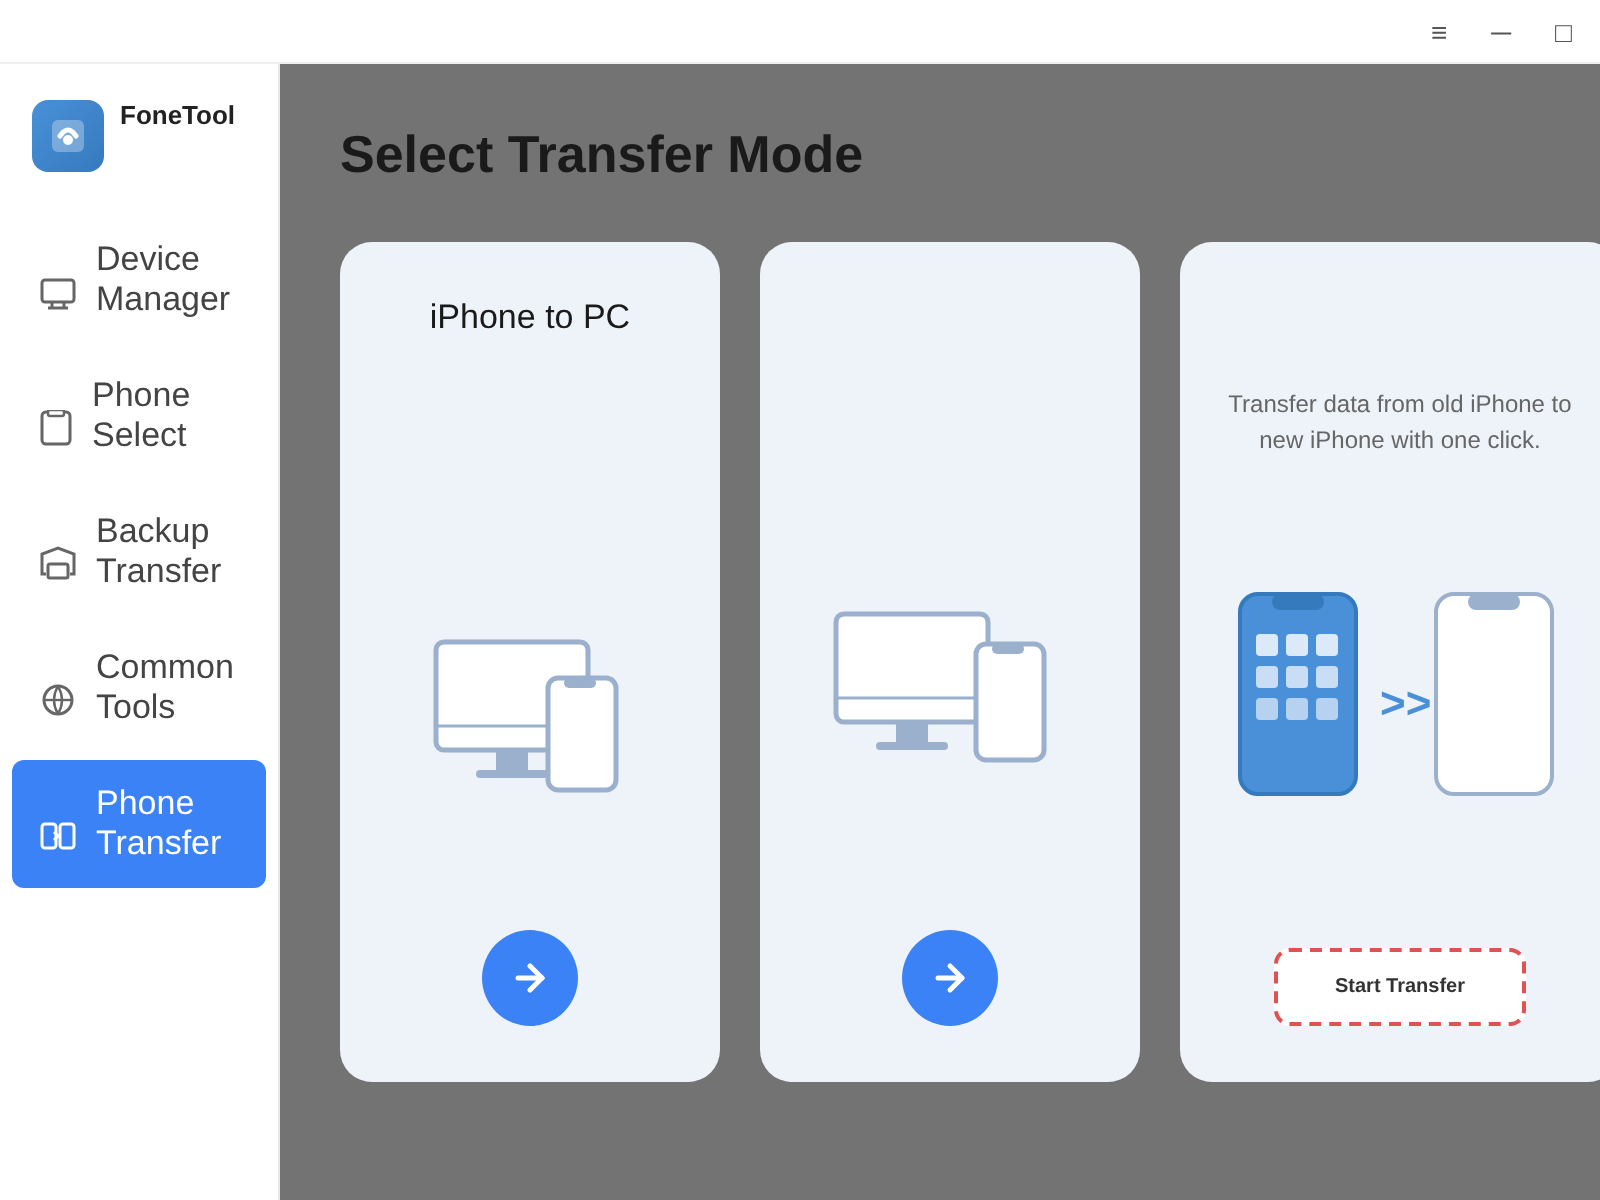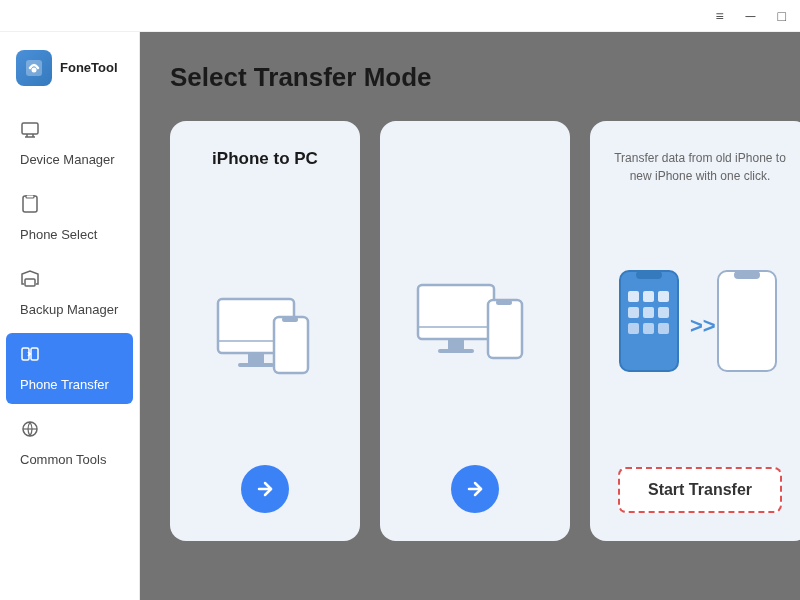--- a/index.html
+++ b/index.html
@@ -50,21 +50,20 @@
       width: 140px;
       background: #fff;
       border-right: 1px solid #e8e8e8;
       display: flex;
       flex-direction: column;
       flex-shrink: 0;
     }
     .sidebar-logo {
       padding: 18px 16px 20px 16px;
       display: flex;
-      align-items: center;
       gap: 8px;
     }
     .logo-icon {
       width: 36px;
       height: 36px;
       background: linear-gradient(135deg, #4a90d9, #357abd);
       border-radius: 8px;
       display: flex;
       align-items: center;
       justify-content: center;
@@ -79,30 +78,29 @@
       color: #222;
       line-height: 1.2;
     }
     .sidebar-nav {
       display: flex;
       flex-direction: column;
       flex: 1;
     }
     .sidebar-item {
       display: flex;
-      align-items: flex-start;
+      align-items: flex-end;
       gap: 10px;
       padding: 12px 14px;
       cursor: pointer;
-      font-size: 13px;
+      font-size: 17px;
       color: #444;
       border-radius: 6px;
       margin: 2px 6px;
       transition: background 0.15s;
-      flex-direction: column;
     }
     .sidebar-item.active {
       background: #3b82f6;
       color: #fff;
     }
     .sidebar-item.active .sidebar-icon {
       color: #fff;
     }
     .sidebar-icon {
       font-size: 16px;
@@ -141,32 +139,33 @@
       border-radius: 16px;
       flex: 1;
       display: flex;
       flex-direction: column;
       align-items: center;
       padding: 28px 20px 28px 20px;
       min-height: 420px;
     }
     .card-title {
       font-size: 17px;
-      font-weight: 700;
+      font-weight: 400;
       color: #1a1a1a;
       margin-bottom: 8px;
       text-align: center;
     }
     .card-subtitle {
       font-size: 12px;
       color: #666;
       text-align: center;
       line-height: 1.5;
       margin-bottom: 0;
       min-height: 36px;
+      margin-top: 44px;
     }
     .card-illustration {
       flex: 1;
       display: flex;
       align-items: center;
       justify-content: center;
       padding: 20px 0;
     }
     .card-action {
       margin-top: auto;
@@ -187,21 +186,21 @@
       font-size: 20px;
     }
 
     
     .start-transfer-btn {
       padding: 12px 28px;
       border-radius: 8px;
       background: white;
       border: 2px dashed #e05252;
       color: #333;
-      font-size: 16px;
+      font-size: 10px;
       font-weight: 600;
       cursor: pointer;
     }
   </style>
 </head>
 <body>
 
 <div class="title-bar">
   <div class="title-bar-buttons">
     <button class="title-bar-btn">≡</button>
@@ -247,45 +246,45 @@
         <span>Phone Select</span>
       </div>
 
       <div class="sidebar-item">
         <span class="sidebar-icon">
           <svg width="18" height="18" viewBox="0 0 18 18" fill="none">
             <path d="M3 14 L1 14 L1 4 L9 1 L17 4 L17 14 L15 14" stroke="currentColor" stroke-width="1.5" fill="none"></path>
             <rect x="4" y="9" width="10" height="7" rx="1" stroke="currentColor" stroke-width="1.5" fill="none"></rect>
           </svg>
         </span>
-        <span>Backup Manager</span>
+        <span>Backup Transfer</span>
+      </div>
+
+      <div class="sidebar-item">
+        <span class="sidebar-icon">
+          <svg width="18" height="18" viewBox="0 0 18 18" fill="none">
+            <circle cx="9" cy="9" r="7" stroke="currentColor" stroke-width="1.5" fill="none"></circle>
+            <line x1="2" y1="9" x2="16" y2="9" stroke="currentColor" stroke-width="1.2"></line>
+            <path d="M9 2 Q13 9 9 16" stroke="currentColor" stroke-width="1.2" fill="none"></path>
+            <path d="M9 2 Q5 9 9 16" stroke="currentColor" stroke-width="1.2" fill="none"></path>
+          </svg>
+        </span>
+        <span>Common Tools</span>
       </div>
 
       <div class="sidebar-item active">
         <span class="sidebar-icon">
           <svg width="18" height="18" viewBox="0 0 18 18" fill="none">
             <rect x="1" y="3" width="7" height="12" rx="1.5" stroke="white" stroke-width="1.5" fill="none"></rect>
             <rect x="10" y="3" width="7" height="12" rx="1.5" stroke="white" stroke-width="1.5" fill="none"></rect>
             <line x1="8" y1="9" x2="10" y2="9" stroke="white" stroke-width="1.5"></line>
             <polyline points="7,7 9,9 7,11" stroke="white" stroke-width="1.5" fill="none"></polyline>
           </svg>
         </span>
         <span>Phone Transfer</span>
-      </div>
-
-      <div class="sidebar-item">
-        <span class="sidebar-icon">
-          <svg width="18" height="18" viewBox="0 0 18 18" fill="none">
-            <circle cx="9" cy="9" r="7" stroke="currentColor" stroke-width="1.5" fill="none"></circle>
-            <line x1="2" y1="9" x2="16" y2="9" stroke="currentColor" stroke-width="1.2"></line>
-            <path d="M9 2 Q13 9 9 16" stroke="currentColor" stroke-width="1.2" fill="none"></path>
-            <path d="M9 2 Q5 9 9 16" stroke="currentColor" stroke-width="1.2" fill="none"></path>
-          </svg>
-        </span>
-        <span>Common Tools</span>
       </div>
     </nav>
   </div>
 
   <div class="main-content">
     <h1 class="page-title">Select Transfer Mode</h1>
 
     <div class="cards-container">
 
       <div class="transfer-card">

